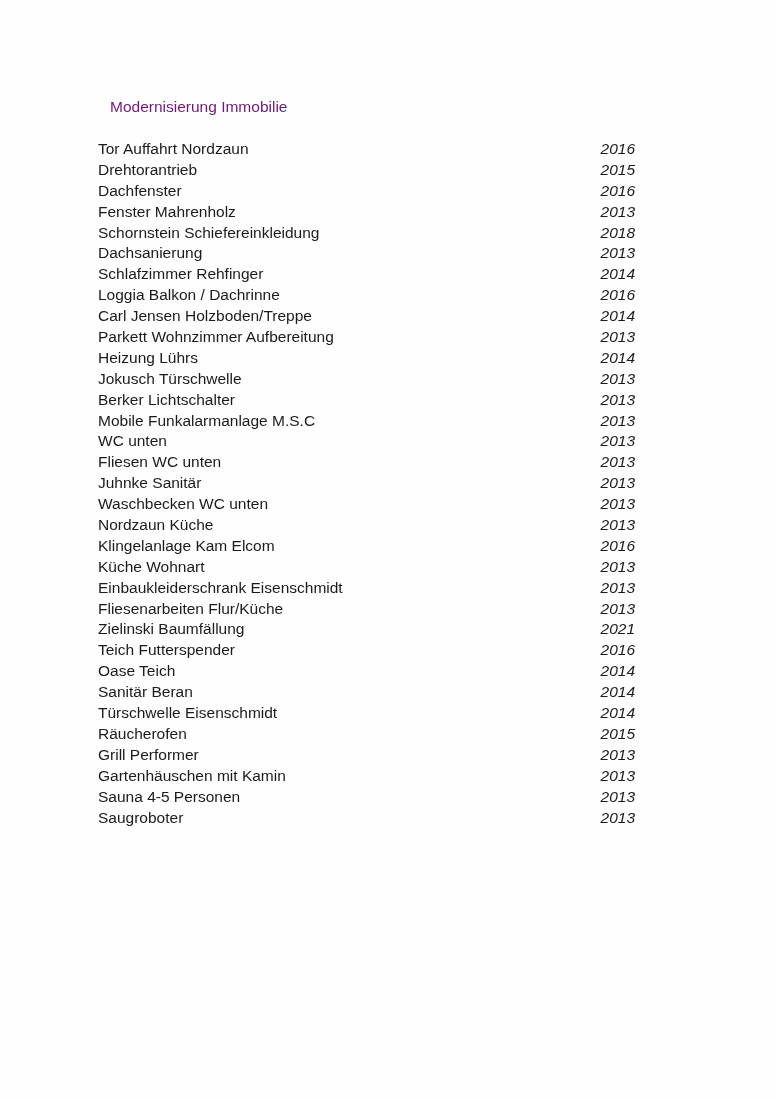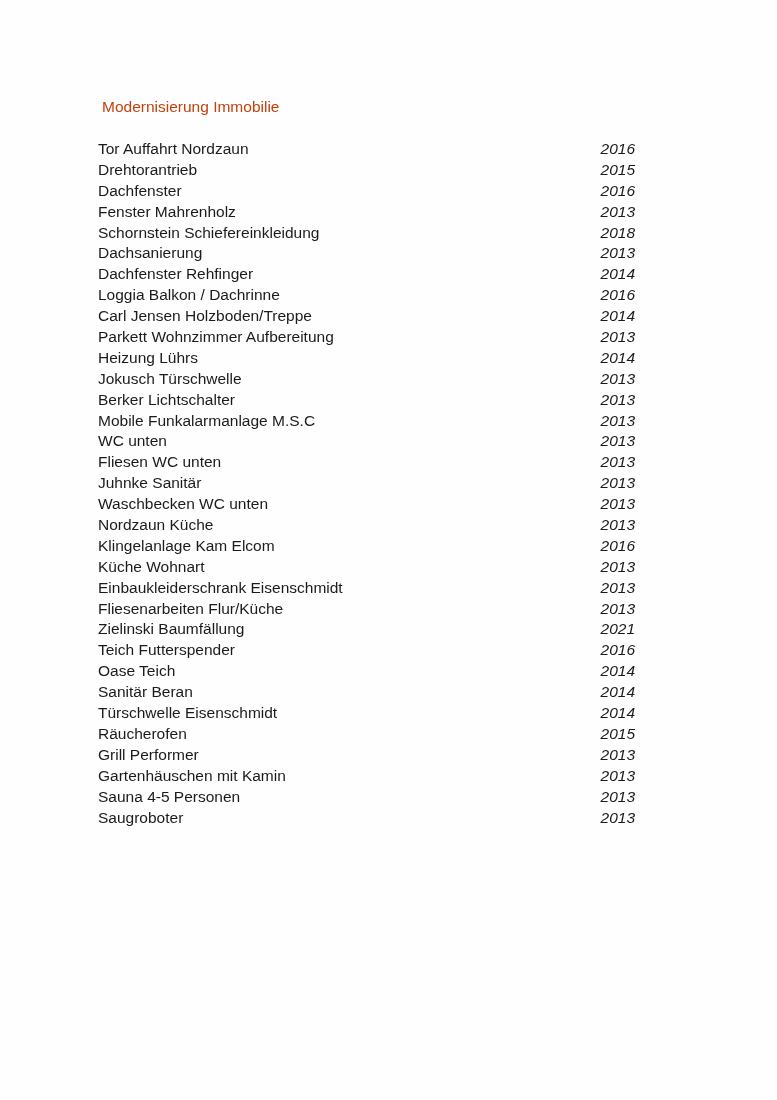--- a/index.html
+++ b/index.html
@@ -18,22 +18,22 @@
   }
   .content {
     position: absolute;
     left: 98px;
     top: 96px;
     width: 537px;
   }
   .doc-title {
     font-size: 15.5px;
     line-height: 21px;
-    color: #c2410c;
-    margin: 0 0 22px 4px;
+    color: #701a75;
+    margin: 0 0 22px 12px;
     font-weight: 400;
   }
   .mod-list {
     display: block;
   }
   .mod-row {
     display: flex;
     justify-content: space-between;
     align-items: flex-start;
     height: 20.9px;
@@ -74,21 +74,21 @@
         </div>
         <div class="mod-row">
           <span class="item-label">Schornstein Schiefereinkleidung</span>
           <span class="item-year">2018</span>
         </div>
         <div class="mod-row">
           <span class="item-label">Dachsanierung</span>
           <span class="item-year">2013</span>
         </div>
         <div class="mod-row">
-          <span class="item-label">Dachfenster Rehfinger</span>
+          <span class="item-label">Schlafzimmer Rehfinger</span>
           <span class="item-year">2014</span>
         </div>
         <div class="mod-row">
           <span class="item-label">Loggia Balkon / Dachrinne</span>
           <span class="item-year">2016</span>
         </div>
         <div class="mod-row">
           <span class="item-label">Carl Jensen Holzboden/Treppe</span>
           <span class="item-year">2014</span>
         </div>

